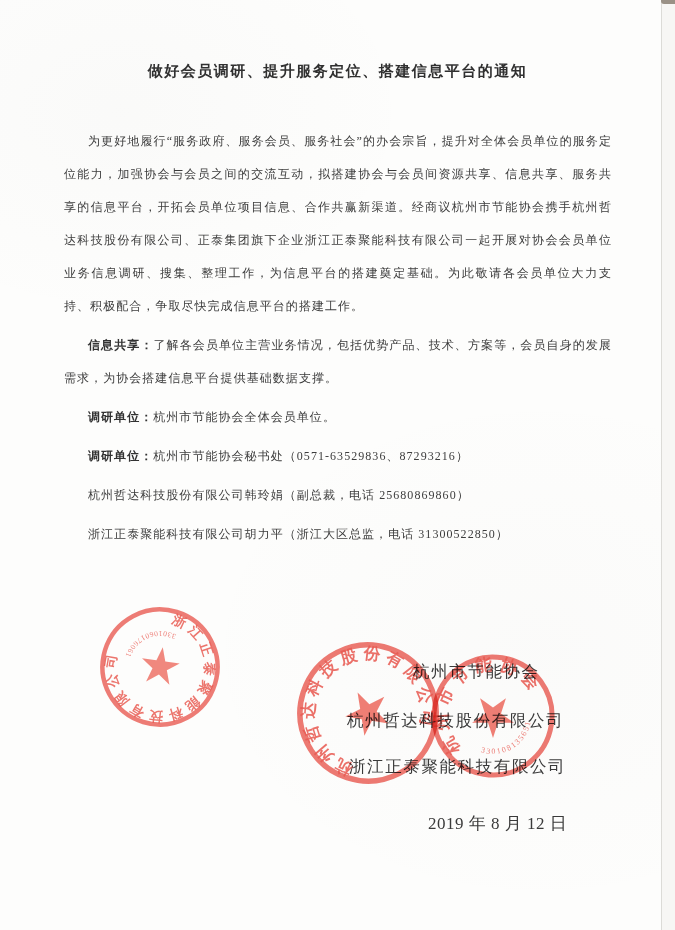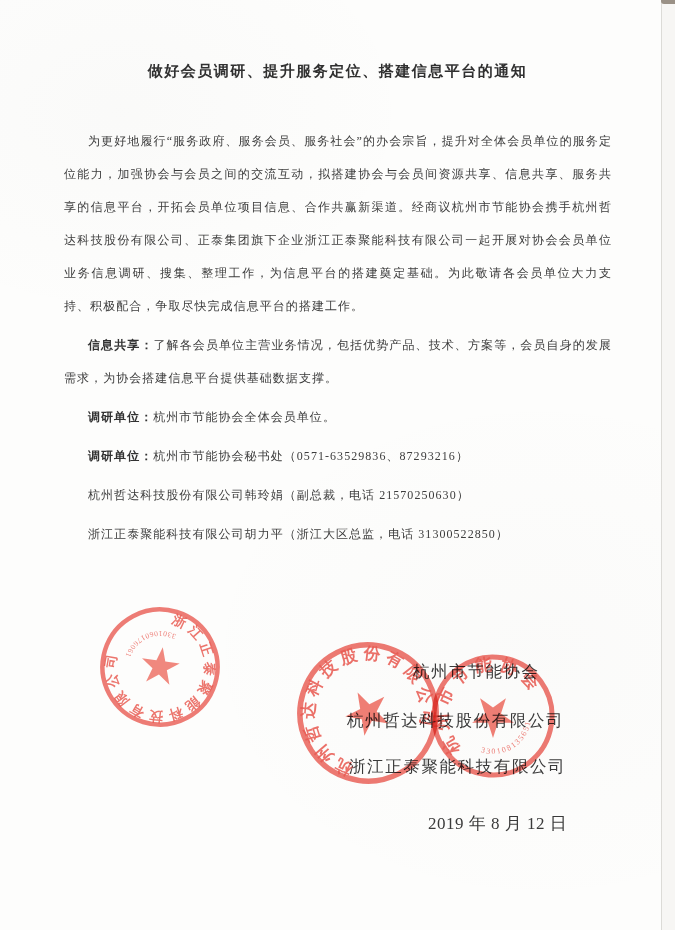--- a/index.html
+++ b/index.html
@@ -52,21 +52,21 @@
   <div class="scan-line"></div>
   <div class="corner-mark"></div>
 
   <h1 class="title">做好会员调研、提升服务定位、搭建信息平台的通知</h1>
 
   <div class="body-text">
     <p class="indent">为更好地履行“服务政府、服务会员、服务社会”的办会宗旨，提升对全体会员单位的服务定位能力，加强协会与会员之间的交流互动，拟搭建协会与会员间资源共享、信息共享、服务共享的信息平台，开拓会员单位项目信息、合作共赢新渠道。经商议杭州市节能协会携手杭州哲达科技股份有限公司、正泰集团旗下企业浙江正泰聚能科技有限公司一起开展对协会会员单位业务信息调研、搜集、整理工作，为信息平台的搭建奠定基础。为此敬请各会员单位大力支持、积极配合，争取尽快完成信息平台的搭建工作。</p>
     <p class="indent spaced"><b>信息共享：</b><span>了解各会员单位主营业务情况，包括优势产品、技术、方案等，会员自身的发展需求，为协会搭建信息平台提供基础数据支撑。</span></p>
     <p class="indent spaced"><b>调研单位：</b><span>杭州市节能协会全体会员单位。</span></p>
     <p class="indent spaced"><b>调研单位：</b><span>杭州市节能协会秘书处（0571-63529836、87293216）</span></p>
-    <p class="indent spaced">杭州哲达科技股份有限公司韩玲娟（副总裁，电话 21570250630）</p>
+    <p class="indent spaced">杭州哲达科技股份有限公司韩玲娟（副总裁，电话 25680869860）</p>
     <p class="indent spaced">浙江正泰聚能科技有限公司胡力平（浙江大区总监，电话 31300522850）</p>
   </div>
 
   <p class="sig sig-1">杭州市节能协会</p>
   <p class="sig sig-2">杭州哲达科技股份有限公司</p>
   <p class="sig sig-3">浙江正泰聚能科技有限公司</p>
   <p class="sig doc-date">2019 年 8 月 12 日</p>
 
   <svg class="stamp" style="left:80px;top:587px;" width="160" height="160" viewBox="0 0 160 160" xmlns="http://www.w3.org/2000/svg" xmlns:xlink="http://www.w3.org/1999/xlink">
     <defs>

